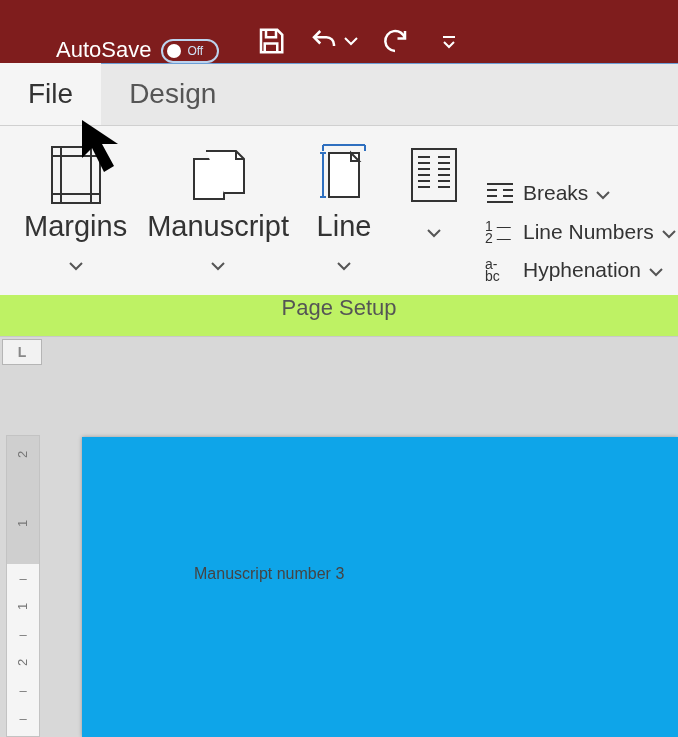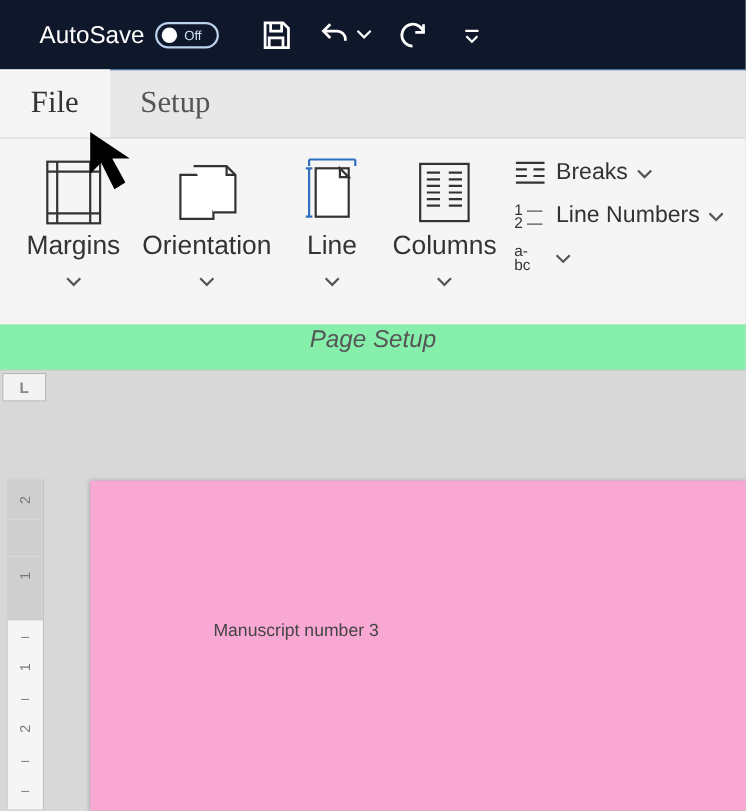--- a/index.html
+++ b/index.html
@@ -1,23 +1,23 @@
 <!DOCTYPE html>
 <html><head>
 <meta charset="utf-8">
 <style>
   * { box-sizing: border-box; margin: 0; padding: 0; }
   html, body { width: 678px; height: 737px; overflow: hidden; font-family: "Segoe UI", Arial, sans-serif; background: #d8d8d8; }
   .titlebar {
-    background: #0f172a;
+    background: #7f1d1d;
     height: 64px;
     display: flex;
-    align-items: center;
+    align-items: flex-end;
     color: #fff;
-    padding-left: 36px;
+    padding-left: 56px;
     border-bottom: 1px solid #6c9ed6;
   }
   .autosave-label { font-size: 22px; font-weight: 400; margin-right: 10px; }
   .autosave-toggle {
     width: 58px; height: 24px;
     border: 2px solid #bcd3ee;
     border-radius: 12px;
     display: flex; align-items: center;
     padding: 0 4px 0 0;
     margin-right: 30px;
@@ -38,21 +38,20 @@
     align-items: flex-end;
     border-bottom: 1px solid #d0d0d0;
   }
   .tab {
     height: 62px;
     display:flex; align-items:center;
     padding: 0 28px;
     font-size: 28px;
     color: #555;
     position: relative;
-    font-family: Liberation Serif, serif;
   }
   .tab.file { background: #f5f5f5; color:#333; }
   .tab.active { color:#333; }
   .tab.active::after{
     content:""; position:absolute; left:8px; right:8px; bottom:-1px;
     height:5px; background:#1a5dad;
   }
   .cursor-arrow{
     position:absolute;
     left: 80px; top: 118px;
@@ -62,40 +61,39 @@
   .ribbon {
     background: #f5f5f5;
     height: 169px;
     display:flex;
     padding-left: 14px;
     padding-top: 14px;
   }
   .big-btn{
     display:flex; flex-direction:column; align-items:center;
     width: auto; padding:0 10px;
-    font-size: 24px; color:#333;
+    font-size: 29px; color:#333;
   }
   .big-btn .icon-box{ height:70px; display:flex; align-items:center; justify-content:center; width:70px;}
   .big-btn .chev { margin-top:2px;}
   .small-btns{
     display:flex; flex-direction:column; justify-content:flex-start; gap:14px;
     padding-left:6px; padding-top:4px;
-    font-size:21px; color:#333;
+    font-size:21px; color:#333;margin-top:36px;
   }
   .small-btn{ display:flex; align-items:center; gap:8px;}
   .chev{ display:inline-block;}
   .chev svg{ width:14px; height:10px; }
 
   .group-label-row{
-    background:#86efac;
+    background:#bef264;
     height:42px;
     display:flex; align-items:flex-start; justify-content:center;
     font-size:22px; color:#555;
     border-bottom:1px solid #c8c8c8;
-    font-style:italic;
   }
 
   .ruler-corner{
     width:40px; height:26px; background:#f2f2f2; border:1px solid #b5b5b5;
     display:flex; align-items:center; justify-content:center;
     font-family: Arial; font-size:14px; color:#888; font-weight:bold;
     margin:2px 0 0 2px;
     position:absolute;
   }
   .workspace{
@@ -111,21 +109,21 @@
     display:flex; flex-direction:column; align-items:center;
     font-size:13px; color:#777;
   }
   .vruler .dark{ background:#cfcfcf; width:100%;}
   .vruler div{ width:100%; display:flex; align-items:center; justify-content:center;}
   .vruler .tick{height:25px; border-bottom:0;}
   .vruler .num{ transform:rotate(-90deg);}
   .page{
     position:absolute;
     left:82px; top:100px; right:0; height:300px;
-    background:#f9a8d4;
+    background:#0ea5e9;
     box-shadow:0 0 4px rgba(0,0,0,.3);
     padding:128px 0 0 112px;
     font-size:16px; color:#444;
   }
   .page p{ margin-bottom:58px; font-family: "Segoe UI", sans-serif;}
 </style>
 </head>
 <body>
 
 <div class="titlebar">
@@ -159,21 +157,21 @@
   <div class="qat-btn">
     <svg width="20" height="20" viewBox="0 0 20 20">
         <line x1="4" y1="6" x2="16" y2="6"></line>
         <path d="M5 11l5 5 5-5"></path>
       </svg>
   </div>
 </div>
 
 <div class="tabs">
   <div class="tab file">File</div>
-  <div class="tab">Setup</div>
+  <div class="tab">Design</div>
 </div>
 
 <svg class="cursor-arrow" width="70" height="70" viewBox="0 0 70 70">
   <polygon points="2,2 2,40 12,30 24,54 34,48 22,26 38,26" fill="#000"></polygon>
 </svg>
 
 <div class="ribbon">
   <div class="big-btn">
     <div class="icon-box">
       <svg width="52" height="60" viewBox="0 0 52 60" fill="none" stroke="#333" stroke-width="2">
@@ -191,21 +189,21 @@
   </div>
 
   <div class="big-btn">
     <div class="icon-box">
       <svg width="60" height="60" viewBox="0 0 60 60" fill="none" stroke="#333" stroke-width="2">
         <path d="M6 14h30v40H6z" fill="#fff"></path>
         <path d="M18 6h30l8 8v34H36" fill="#fff"></path>
         <path d="M48 6v8h8"></path>
       </svg>
     </div>
-    <span>Orientation</span>
+    <span>Manuscript</span>
     <span class="chev"><svg viewBox="0 0 14 10">
           <path d="M1 2l6 6 6-6" stroke="#555" stroke-width="2" fill="none"></path>
         </svg></span>
   </div>
 
   <div class="big-btn">
     <div class="icon-box">
       <svg width="50" height="64" viewBox="0 0 50 64" fill="none" stroke="#2e6fbf" stroke-width="2">
         <line x1="4" y1="2" x2="46" y2="2"></line>
         <line x1="4" y1="2" x2="4" y2="8"></line>
@@ -234,21 +232,20 @@
           <line x1="8" y1="34" x2="20" y2="34"></line>
           <line x1="8" y1="40" x2="20" y2="40"></line>
         <line x1="28" y1="10" x2="40" y2="10"></line>
           <line x1="28" y1="16" x2="40" y2="16"></line>
           <line x1="28" y1="22" x2="40" y2="22"></line>
           <line x1="28" y1="28" x2="40" y2="28"></line>
           <line x1="28" y1="34" x2="40" y2="34"></line>
           <line x1="28" y1="40" x2="40" y2="40"></line>
       </svg>
     </div>
-    <span>Columns</span>
     <span class="chev"><svg viewBox="0 0 14 10">
           <path d="M1 2l6 6 6-6" stroke="#555" stroke-width="2" fill="none"></path>
         </svg></span>
   </div>
 
   <div class="small-btns">
     <div class="small-btn">
       <svg width="30" height="26" viewBox="0 0 30 26" stroke="#333" stroke-width="2" fill="none">
         <line x1="2" y1="4" x2="28" y2="4"></line>
           <line x1="2" y1="22" x2="28" y2="22"></line>
@@ -264,20 +261,21 @@
     </div>
     <div class="small-btn">
       <span style="font-size:14px; line-height:12px; color:#333; width:30px; text-align:left;">1 —<br>2 —</span>
       <span>Line Numbers</span>
       <span class="chev"><svg viewBox="0 0 14 10">
             <path d="M1 2l6 6 6-6" stroke="#555" stroke-width="2" fill="none"></path>
           </svg></span>
     </div>
     <div class="small-btn">
       <span style="font-size:14px; line-height:12px; color:#333; width:30px;">a-<br>bc</span>
+      <span>Hyphenation</span>
       <span class="chev"><svg viewBox="0 0 14 10">
             <path d="M1 2l6 6 6-6" stroke="#555" stroke-width="2" fill="none"></path>
           </svg></span>
     </div>
   </div>
 </div>
 <div class="group-label-row">
   <span>Page Setup</span>
 </div>
 

